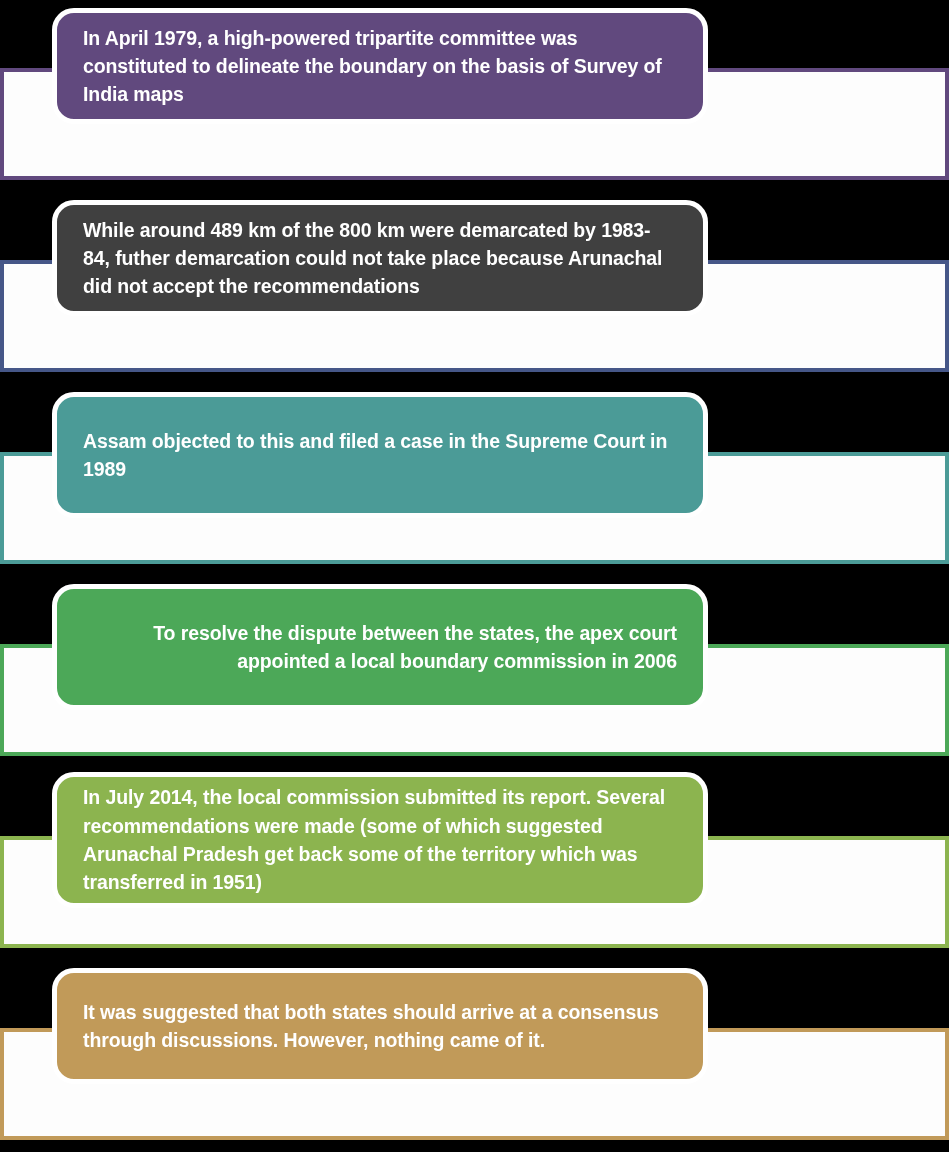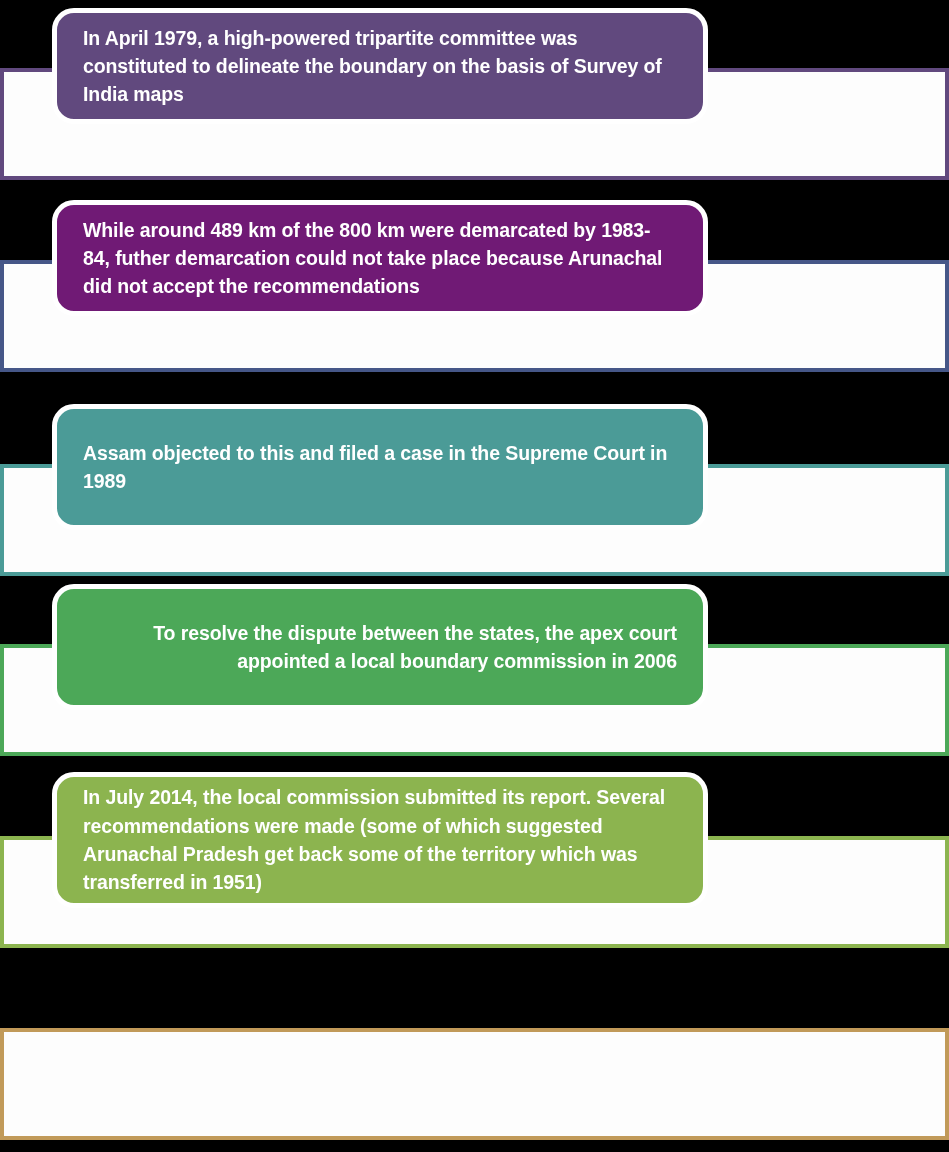--- a/index.html
+++ b/index.html
@@ -63,21 +63,21 @@
     font-weight: bold;
     line-height: 1.45;
     letter-spacing: -0.1px;
     font-family: "Liberation Sans", "DejaVu Sans", sans-serif;
     white-space: pre-line;
   }
 
   
   .row-0 { top: 0px; }
   .row-1 { top: 192px; }
-  .row-2 { top: 396px; }
+  .row-2 { top: 384px; }
   .row-3 { top: 576px; text-align: right; }
   .row-4 { top: 768px; }
   .row-5 { top: 960px; }
 
   
   .card.lines-3 { height: 116px; }
   .card.lines-4 { height: 136px; top: 4px; }
   .card.lines-2 { height: 126px; top: 8px; }
 </style>
 </head>
@@ -87,21 +87,21 @@
 
   <div class="row row-0">
     <div class="plate" style="border-color: rgb(97, 73, 126); background: rgb(253, 253, 253);"></div>
     <div class="card lines-3" style="background: rgb(97, 73, 126); border-color: rgb(255, 255, 255);">
       <span class="card-text">In April 1979, a high-powered tripartite committee was constituted to delineate the boundary on the basis of Survey of India maps</span>
     </div>
   </div>
 
   <div class="row row-1">
     <div class="plate" style="border-color: rgb(70, 87, 136); background: rgb(253, 253, 253);"></div>
-    <div class="card lines-3" style="background: #701a75; border-color: rgb(255, 255, 255);">
+    <div class="card lines-3" style="background: #404040; border-color: rgb(255, 255, 255);">
       <span class="card-text">While around 489 km of the 800 km were demarcated by 1983-84, futher demarcation could not take place because Arunachal did not accept the recommendations</span>
     </div>
   </div>
 
   <div class="row row-2">
     <div class="plate" style="border-color: rgb(75, 155, 151); background: rgb(253, 253, 253);"></div>
     <div class="card lines-2" style="background: rgb(75, 155, 151); border-color: rgb(255, 255, 255);">
       <span class="card-text">Assam objected to this and filed a case in the Supreme Court in 1989</span>
     </div>
   </div>
@@ -115,15 +115,18 @@
 
   <div class="row row-4">
     <div class="plate" style="border-color: rgb(140, 180, 79); background: rgb(253, 253, 253);"></div>
     <div class="card lines-4" style="background: rgb(140, 180, 79); border-color: rgb(255, 255, 255);">
       <span class="card-text">In July 2014, the local commission  submitted its report. Several recommendations were made (some of which suggested Arunachal Pradesh get back some of the territory which was transferred in 1951)</span>
     </div>
   </div>
 
   <div class="row row-5">
     <div class="plate" style="border-color: rgb(193, 154, 89); background: rgb(253, 253, 253);"></div>
+    <div class="card lines-3" style="background: rgb(193, 154, 89); border-color: rgb(255, 255, 255);">
+      <span class="card-text">It was suggested that both states should arrive at a consensus through discussions. However, nothing came of it.</span>
+    </div>
   </div>
 
 </div>
 
 </body></html>

